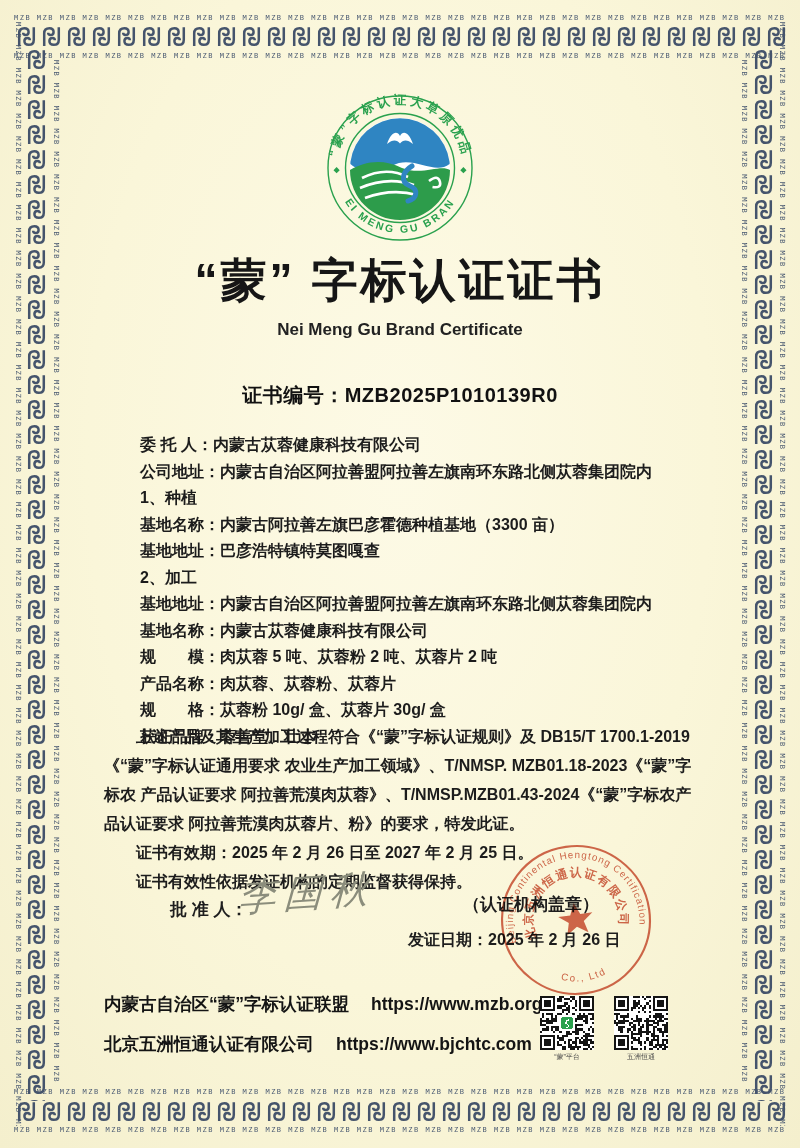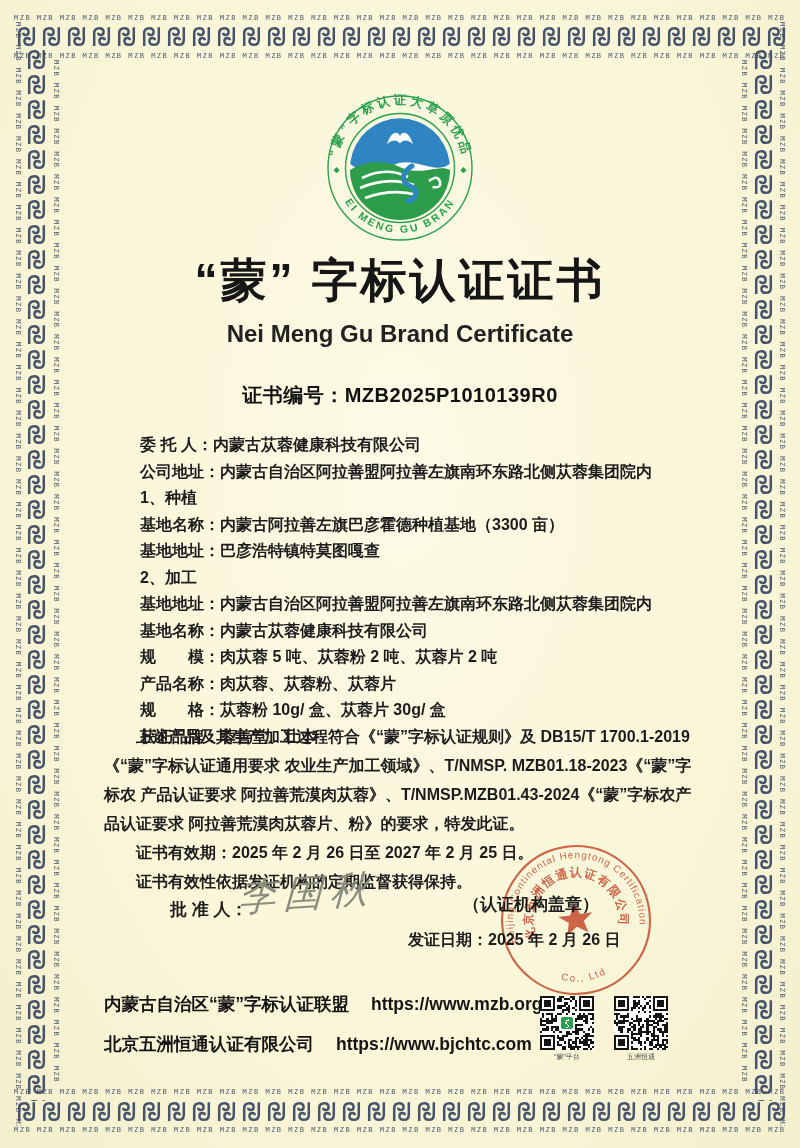--- a/index.html
+++ b/index.html
@@ -34,21 +34,21 @@
   .sband svg{width:100%;height:100%;display:block;}
 
   
   .logo{position:absolute;left:50%;top:92px;transform:translateX(-50%);width:152px;height:152px;}
   .title{
     position:absolute;left:0;right:0;top:250px;text-align:center;
     font-size:46px;font-weight:900;letter-spacing:3px;color:#161616;
   }
   .subtitle{
     position:absolute;left:0;right:0;top:320px;text-align:center;
-    font-size:24px;font-weight:700;color:#222;
+    font-size:17px;font-weight:700;color:#222;
   }
   .certno{
     position:absolute;left:0;right:0;top:382px;text-align:center;
     font-size:20px;font-weight:700;color:#111;letter-spacing:.5px;
   }
 
   
   .details{position:absolute;left:140px;right:70px;top:432px;font-size:16px;font-weight:600;}
   .drow{line-height:26.5px;white-space:nowrap;}
   .drow .lab{color:#1c1c1c;}

